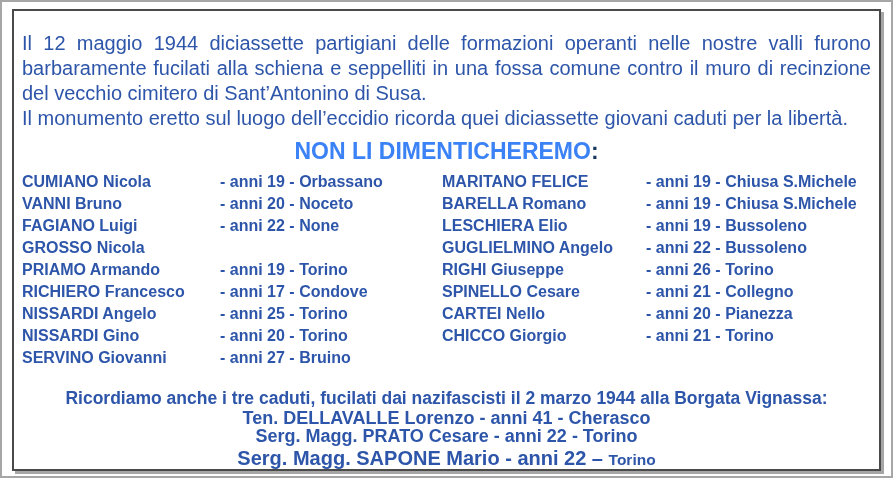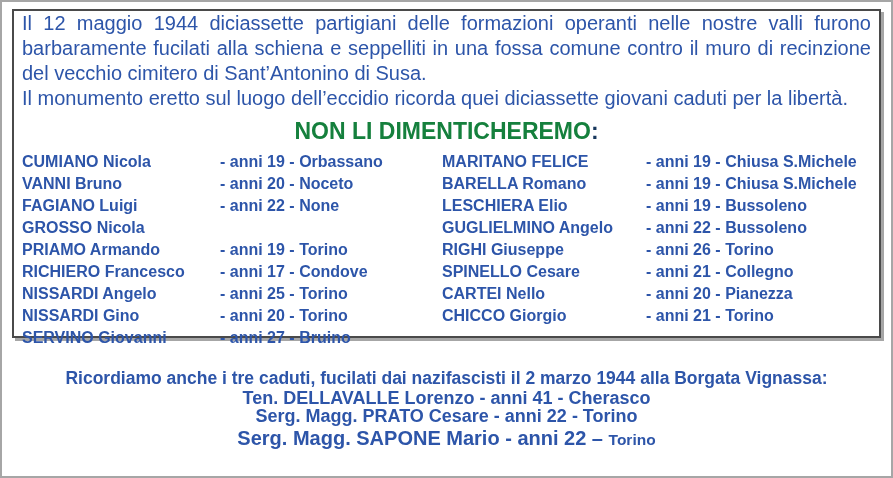--- a/index.html
+++ b/index.html
@@ -12,42 +12,42 @@
   .frame {
     position: absolute;
     left: 0; top: 0;
     width: 893px; height: 478px;
     border: 2px solid #a6a6a6;
     background: #ffffff;
   }
   .doc-box {
     position: absolute;
     left: 10px; top: 7px;
-    width: 869px; height: 329px;
+    width: 869px; height: 462px;
     border: 2px solid #4a4a4a;
     box-shadow: 3px 3px 0 #a6a6a6;
     background: #ffffff;
-    padding: 0 8px 4px 8px;
+    padding: 20px 8px 4px 8px;
     color: #2d55a9;
   }
   .body-text p {
     font-size: 20px;
     line-height: 25px;
     text-align: justify;
     color: #2d55a9;
   }
   .heading {
     margin-top: 7px;
     text-align: center;
     font-size: 23px;
     font-weight: bold;
     line-height: 26px;
     white-space: nowrap;
   }
-  .heading .red { color: #15803d; }
+  .heading .red { color: #3b82f6; }
   .heading .dark-colon { color: #17375d; }
   .names {
     display: flex;
     margin-top: 7px;
     font-weight: bold;
     font-size: 16px;
     line-height: 22px;
   }
   .half { display: flex; flex-direction: column; }
   .half-left  { width: 420px; }

